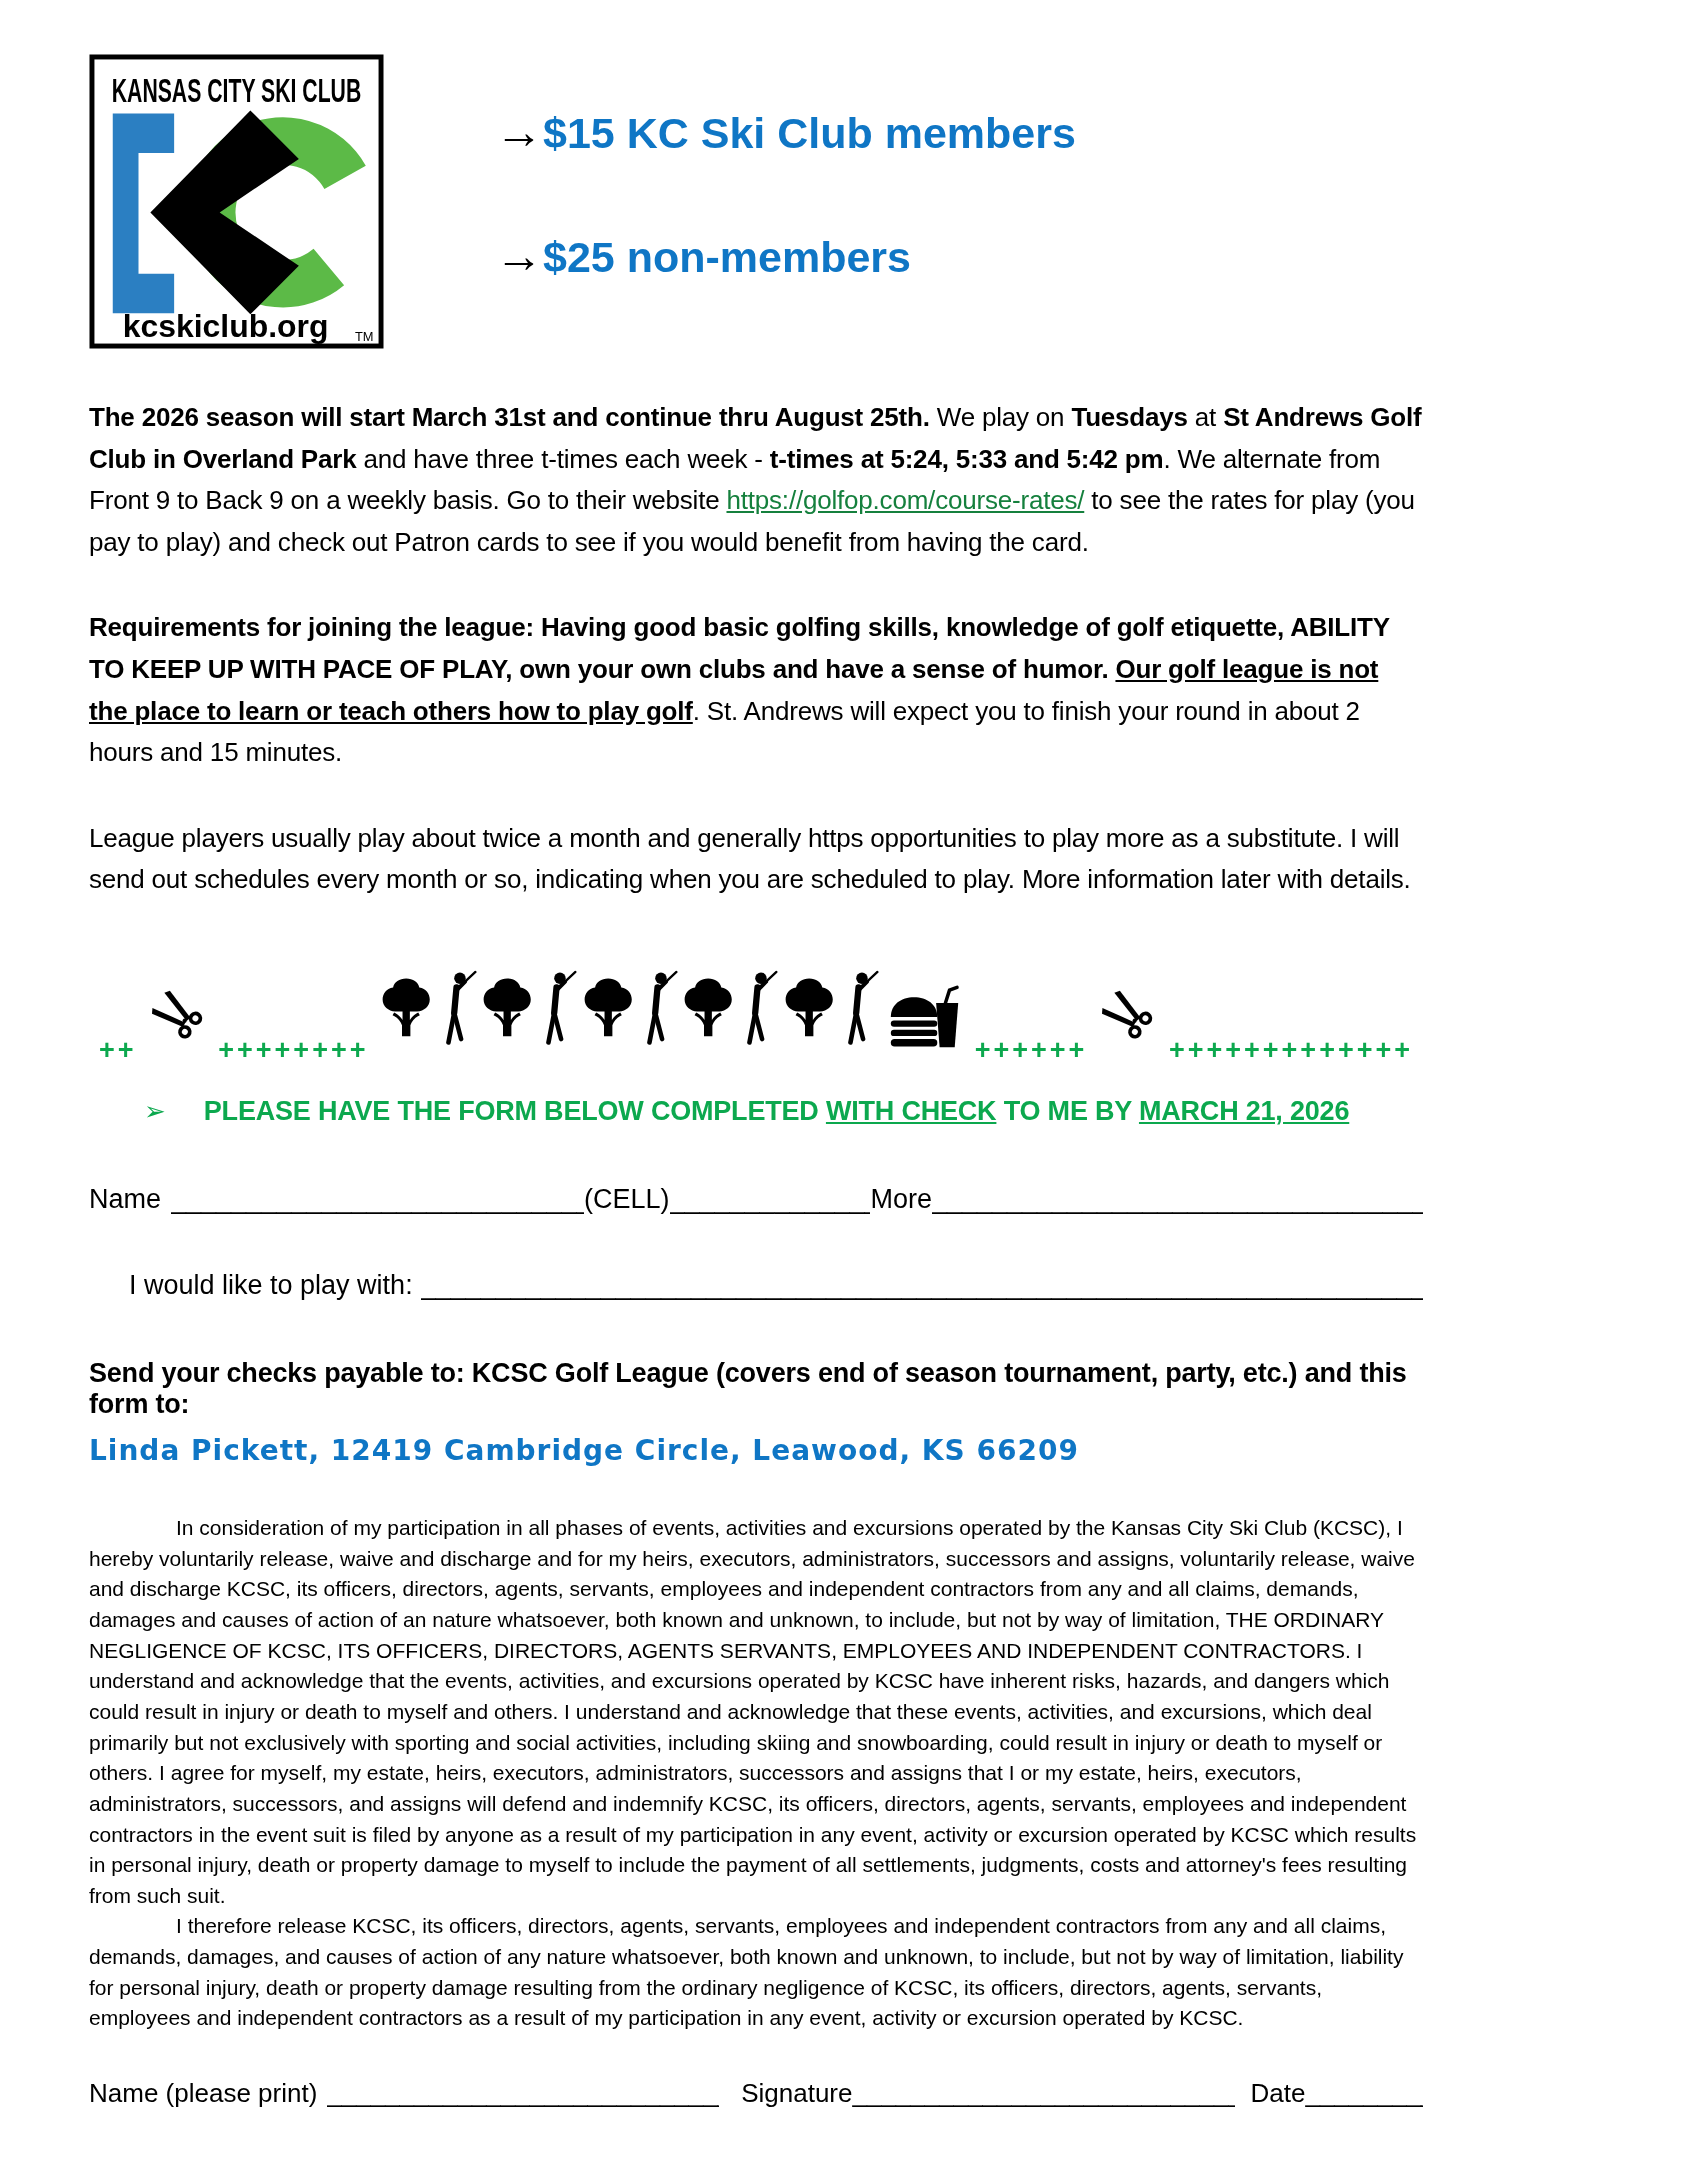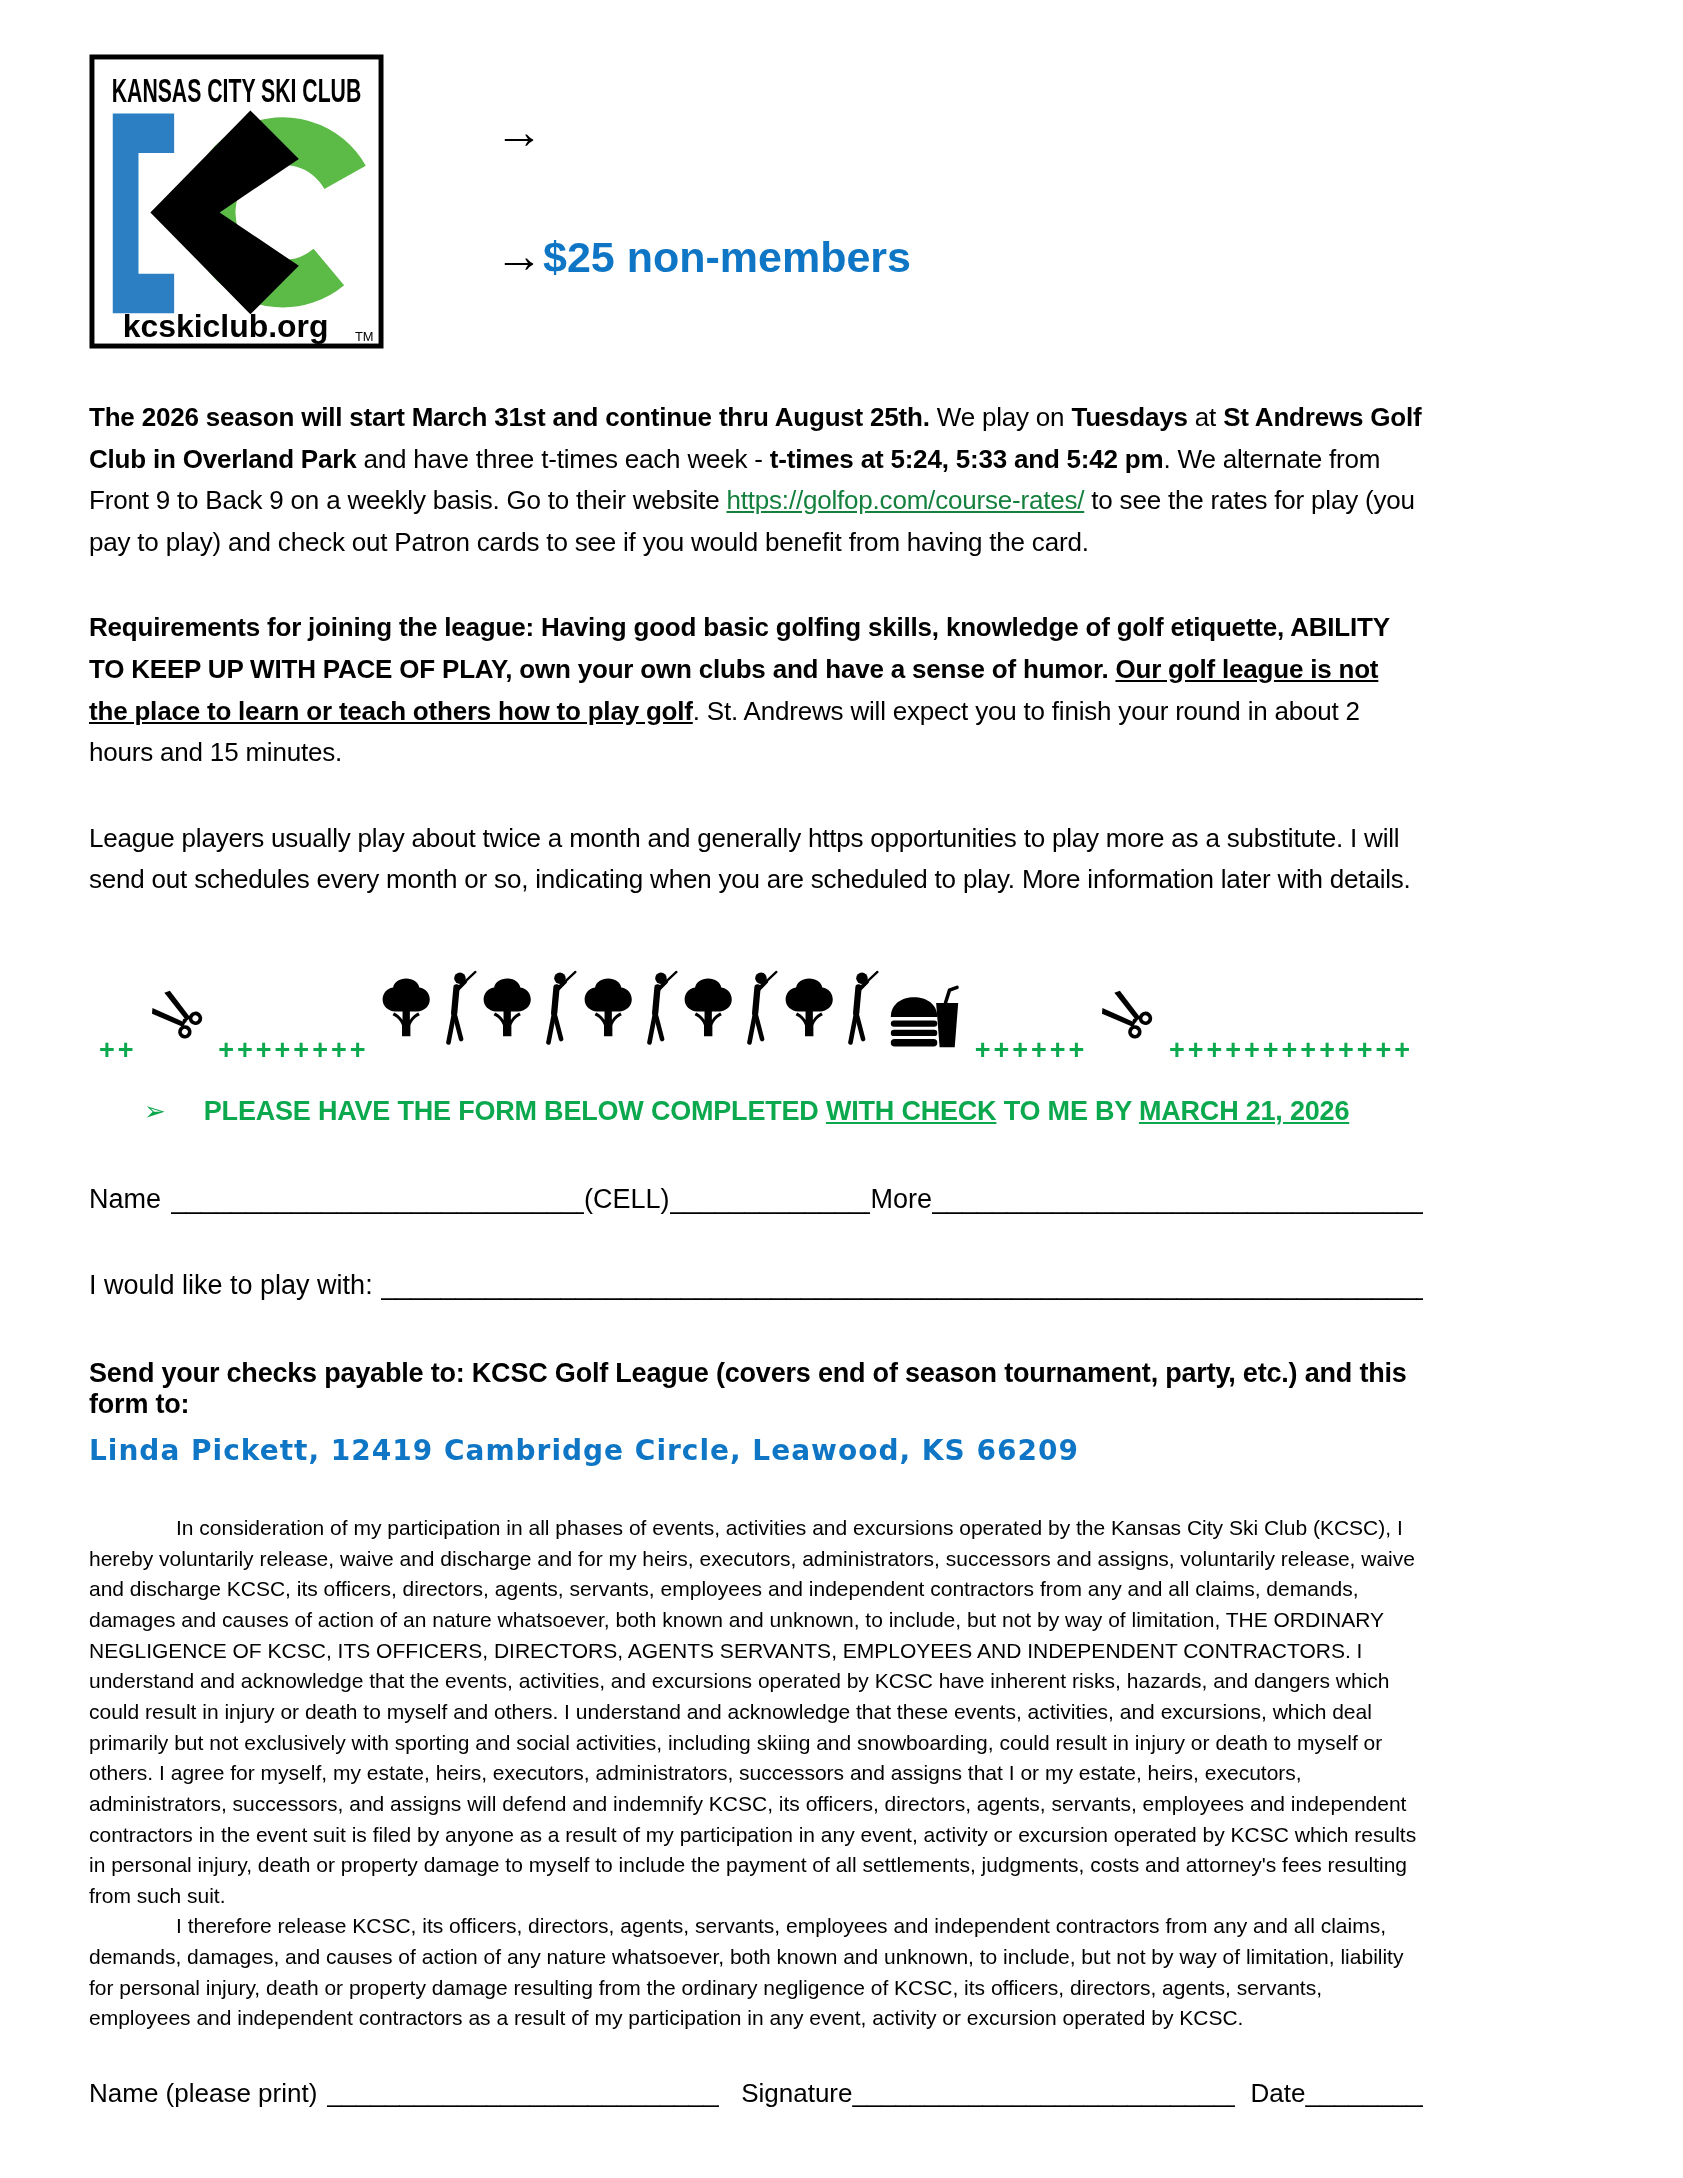--- a/index.html
+++ b/index.html
@@ -33,21 +33,21 @@
   
   .notice{display:flex;align-items:baseline;padding-left:55px;margin:0 0 57px 0;color:#0CA84E;}
   .notice .bullet{font-size:26px;font-weight:400;margin-right:38px;}
   .notice .rich{font-size:27px;font-weight:bold;letter-spacing:-0.2px;white-space:nowrap;}
   
   .form-row{display:flex;align-items:baseline;font-size:27px;white-space:nowrap;overflow:hidden;}
   .form-row .lbl{flex:none;}
   .blank{overflow:hidden;flex:0 1 auto;min-width:0;letter-spacing:0;}
   .name-row{margin-bottom:55px;}
   .name-row .lbl-name{margin-right:10px;}
-  .play-row{margin-bottom:57px;}
+  .play-row{margin-bottom:57px;margin-left:40px;}
   .play-row .lbl{margin-right:8px;}
   
   .checks{font-size:27px;font-weight:bold;margin:0 0 14px 0;letter-spacing:-0.2px;}
   .address{font-family:"DejaVu Sans",sans-serif;font-size:28px;font-weight:bold;color:#0F76C5;margin:0 0 46px 0;letter-spacing:1px;}
   .questions{font-family:"DejaVu Sans",sans-serif;font-size:28px;margin:0 0 30px 0;letter-spacing:0.2px;}
   
   .waiver{max-width:1398px;font-size:21px;line-height:1.46;}
   .waiver p{margin:0;text-indent:87px;}
   
   .bottom-row{display:flex;align-items:flex-end;font-size:26px;margin-top:44px;white-space:nowrap;overflow:hidden;}
@@ -68,20 +68,21 @@
         <path fill="#2B7FC2" d="M24 60 H86 V100 H50 V222 H86 V262 H24 Z"></path>
         <circle cx="196" cy="160" r="72" fill="none" stroke="#5CBA47" stroke-width="48" stroke-dasharray="352 100" transform="rotate(50 196 160)"></circle>
         <path fill="#000" d="M62 160 L163 57 L212 106 L132 160 L212 214 L163 263 Z"></path>
       </g>
       <text x="138" y="286" text-anchor="middle" font-family="Liberation Sans, sans-serif" font-weight="bold" font-size="31" textLength="208" lengthAdjust="spacingAndGlyphs" fill="#000">kcskiclub.org</text>
       <text x="278" y="290" text-anchor="middle" font-family="Liberation Sans, sans-serif" font-size="13" fill="#000">TM</text>
     </svg>
     <div class="titles">
       <div class="price-line first">
         <span class="arrow">→</span>
+          <span class="price">$15 KC Ski Club members</span>
       </div>
       <div class="price-line second">
         <span class="arrow">→</span>
           <span class="price">$25 non-members</span>
       </div>
     </div>
   </div>
 
   <p class="body-par"><span class="b">The 2026 season will start March 31st and continue thru August 25th.</span><span>  We play on </span><span class="b">Tuesdays</span><span> at </span><span class="b">St Andrews Golf Club in Overland Park</span><span> and have three t-times each week - </span><span class="b">t-times at 5:24, 5:33 and 5:42 pm</span><span>.  We alternate from Front 9 to Back 9 on a weekly basis.  Go to their website </span><span class="lnk">https://golfop.com/course-rates/</span><span> to see the rates for play (you pay to play) and check out Patron cards to see if you would benefit from having the card.</span></p>
   <p class="body-par"><span class="b">Requirements for joining the league:  Having good basic golfing skills, knowledge of golf etiquette, ABILITY TO KEEP UP WITH PACE OF PLAY, own your own clubs and have a sense of humor.  </span><span class="b u">Our golf league is not the place to learn or teach others how to play golf</span><span>.  St. Andrews will expect you to finish your round in about 2 hours and 15 minutes.</span></p>

